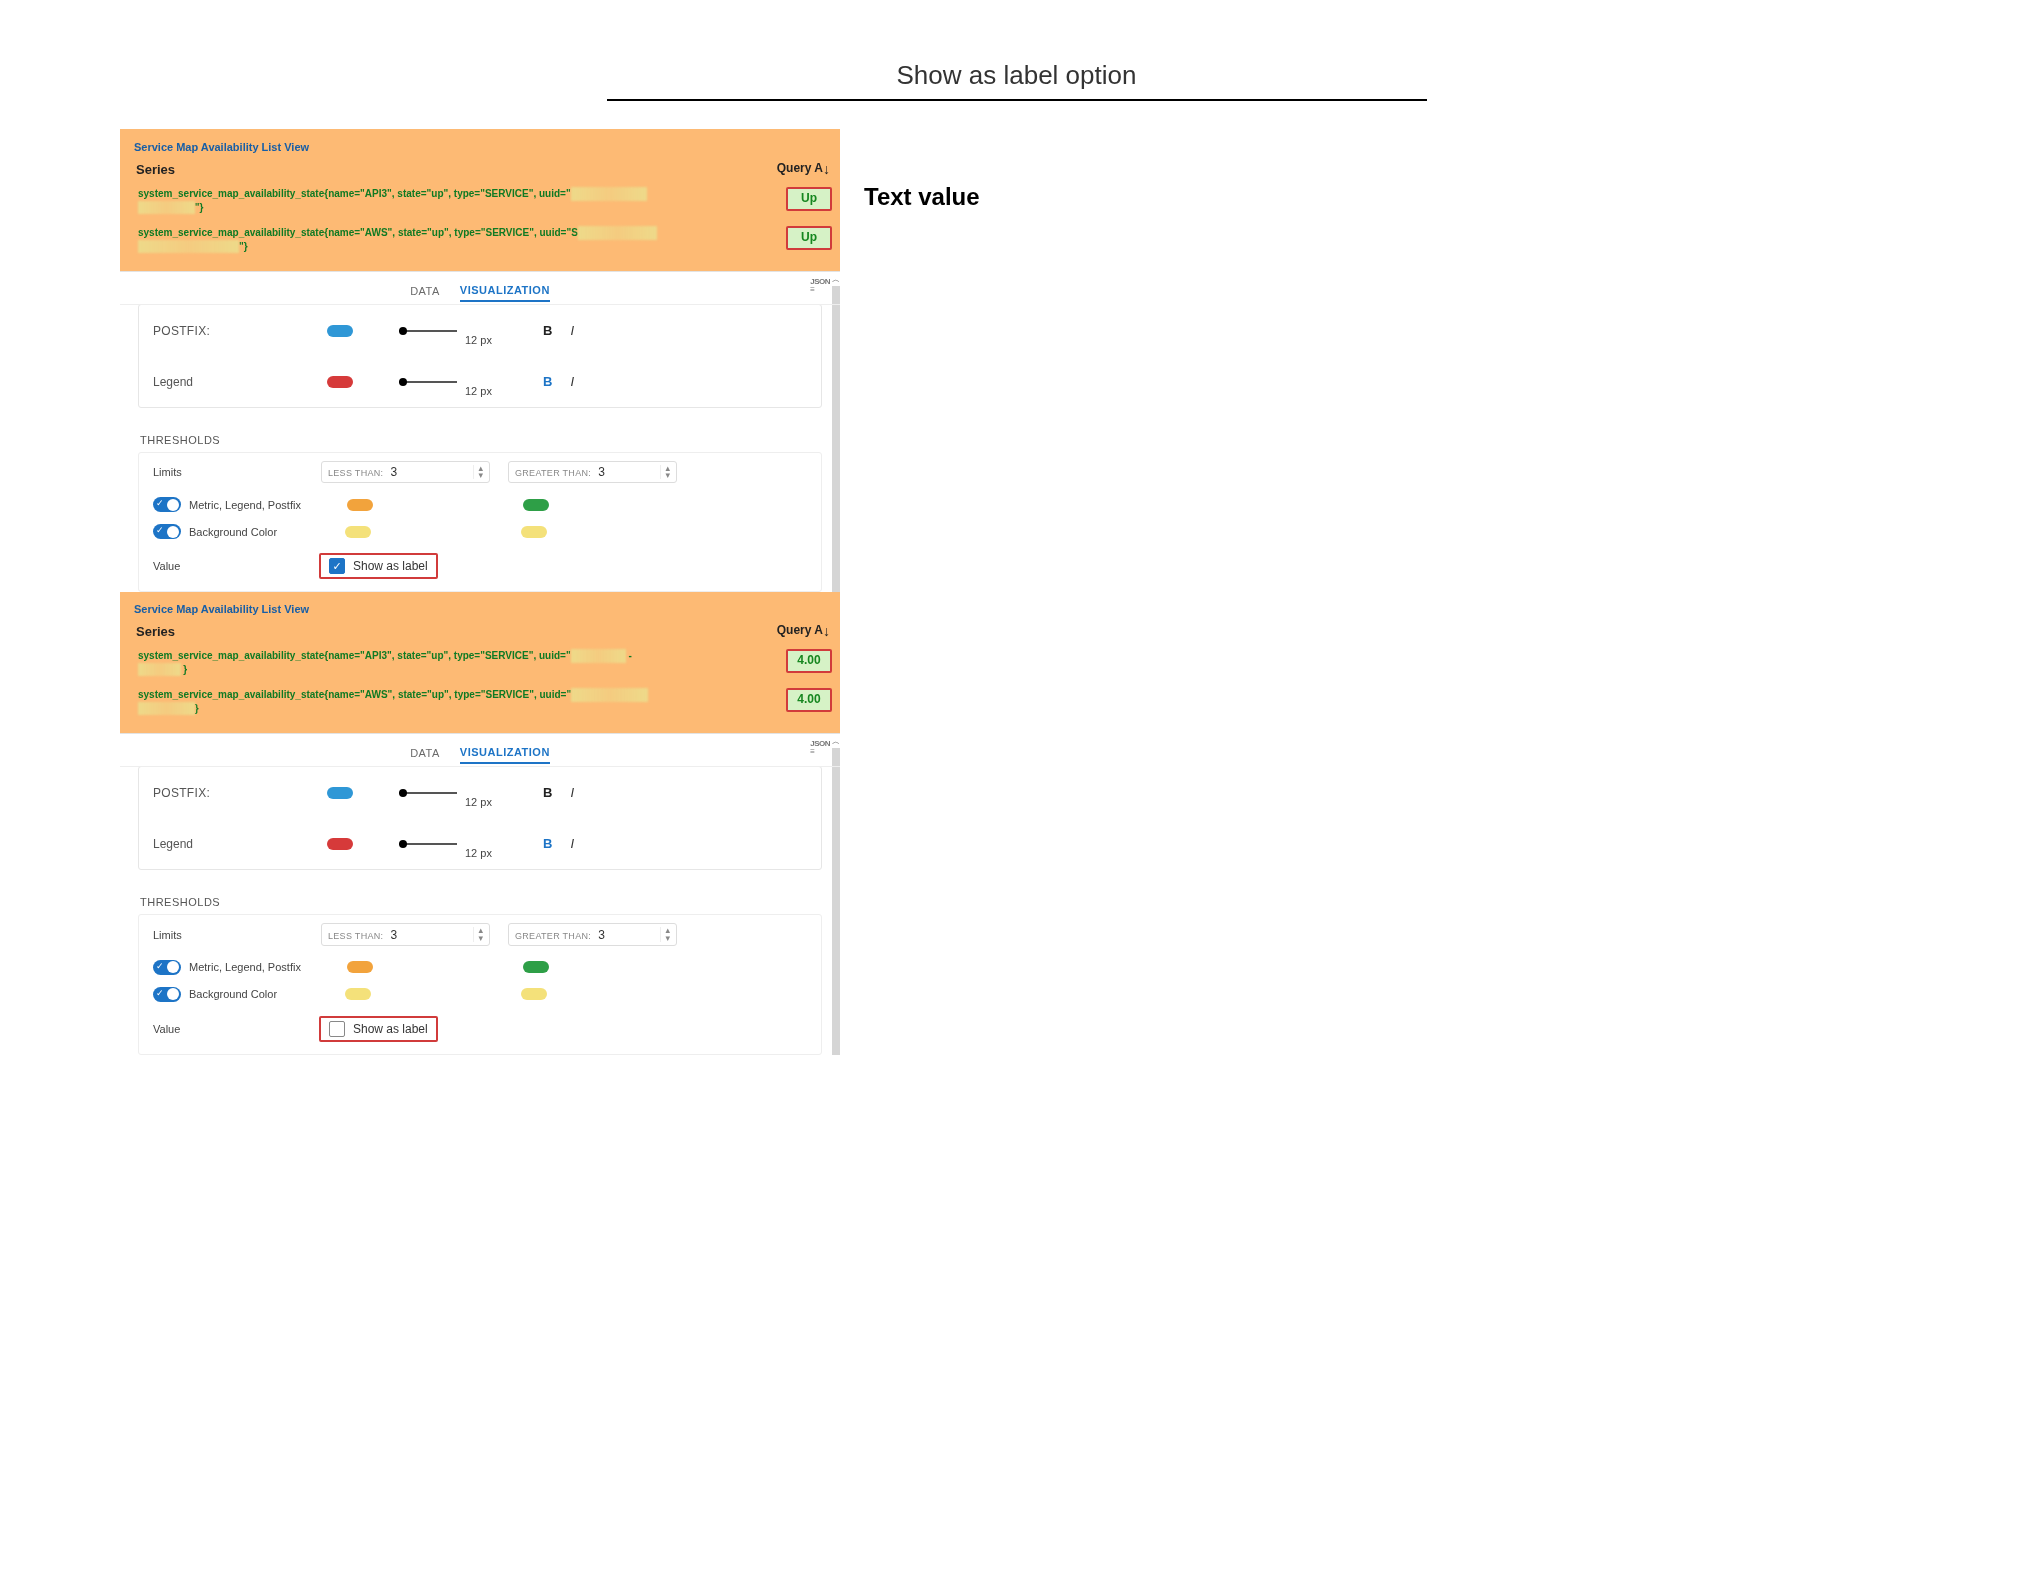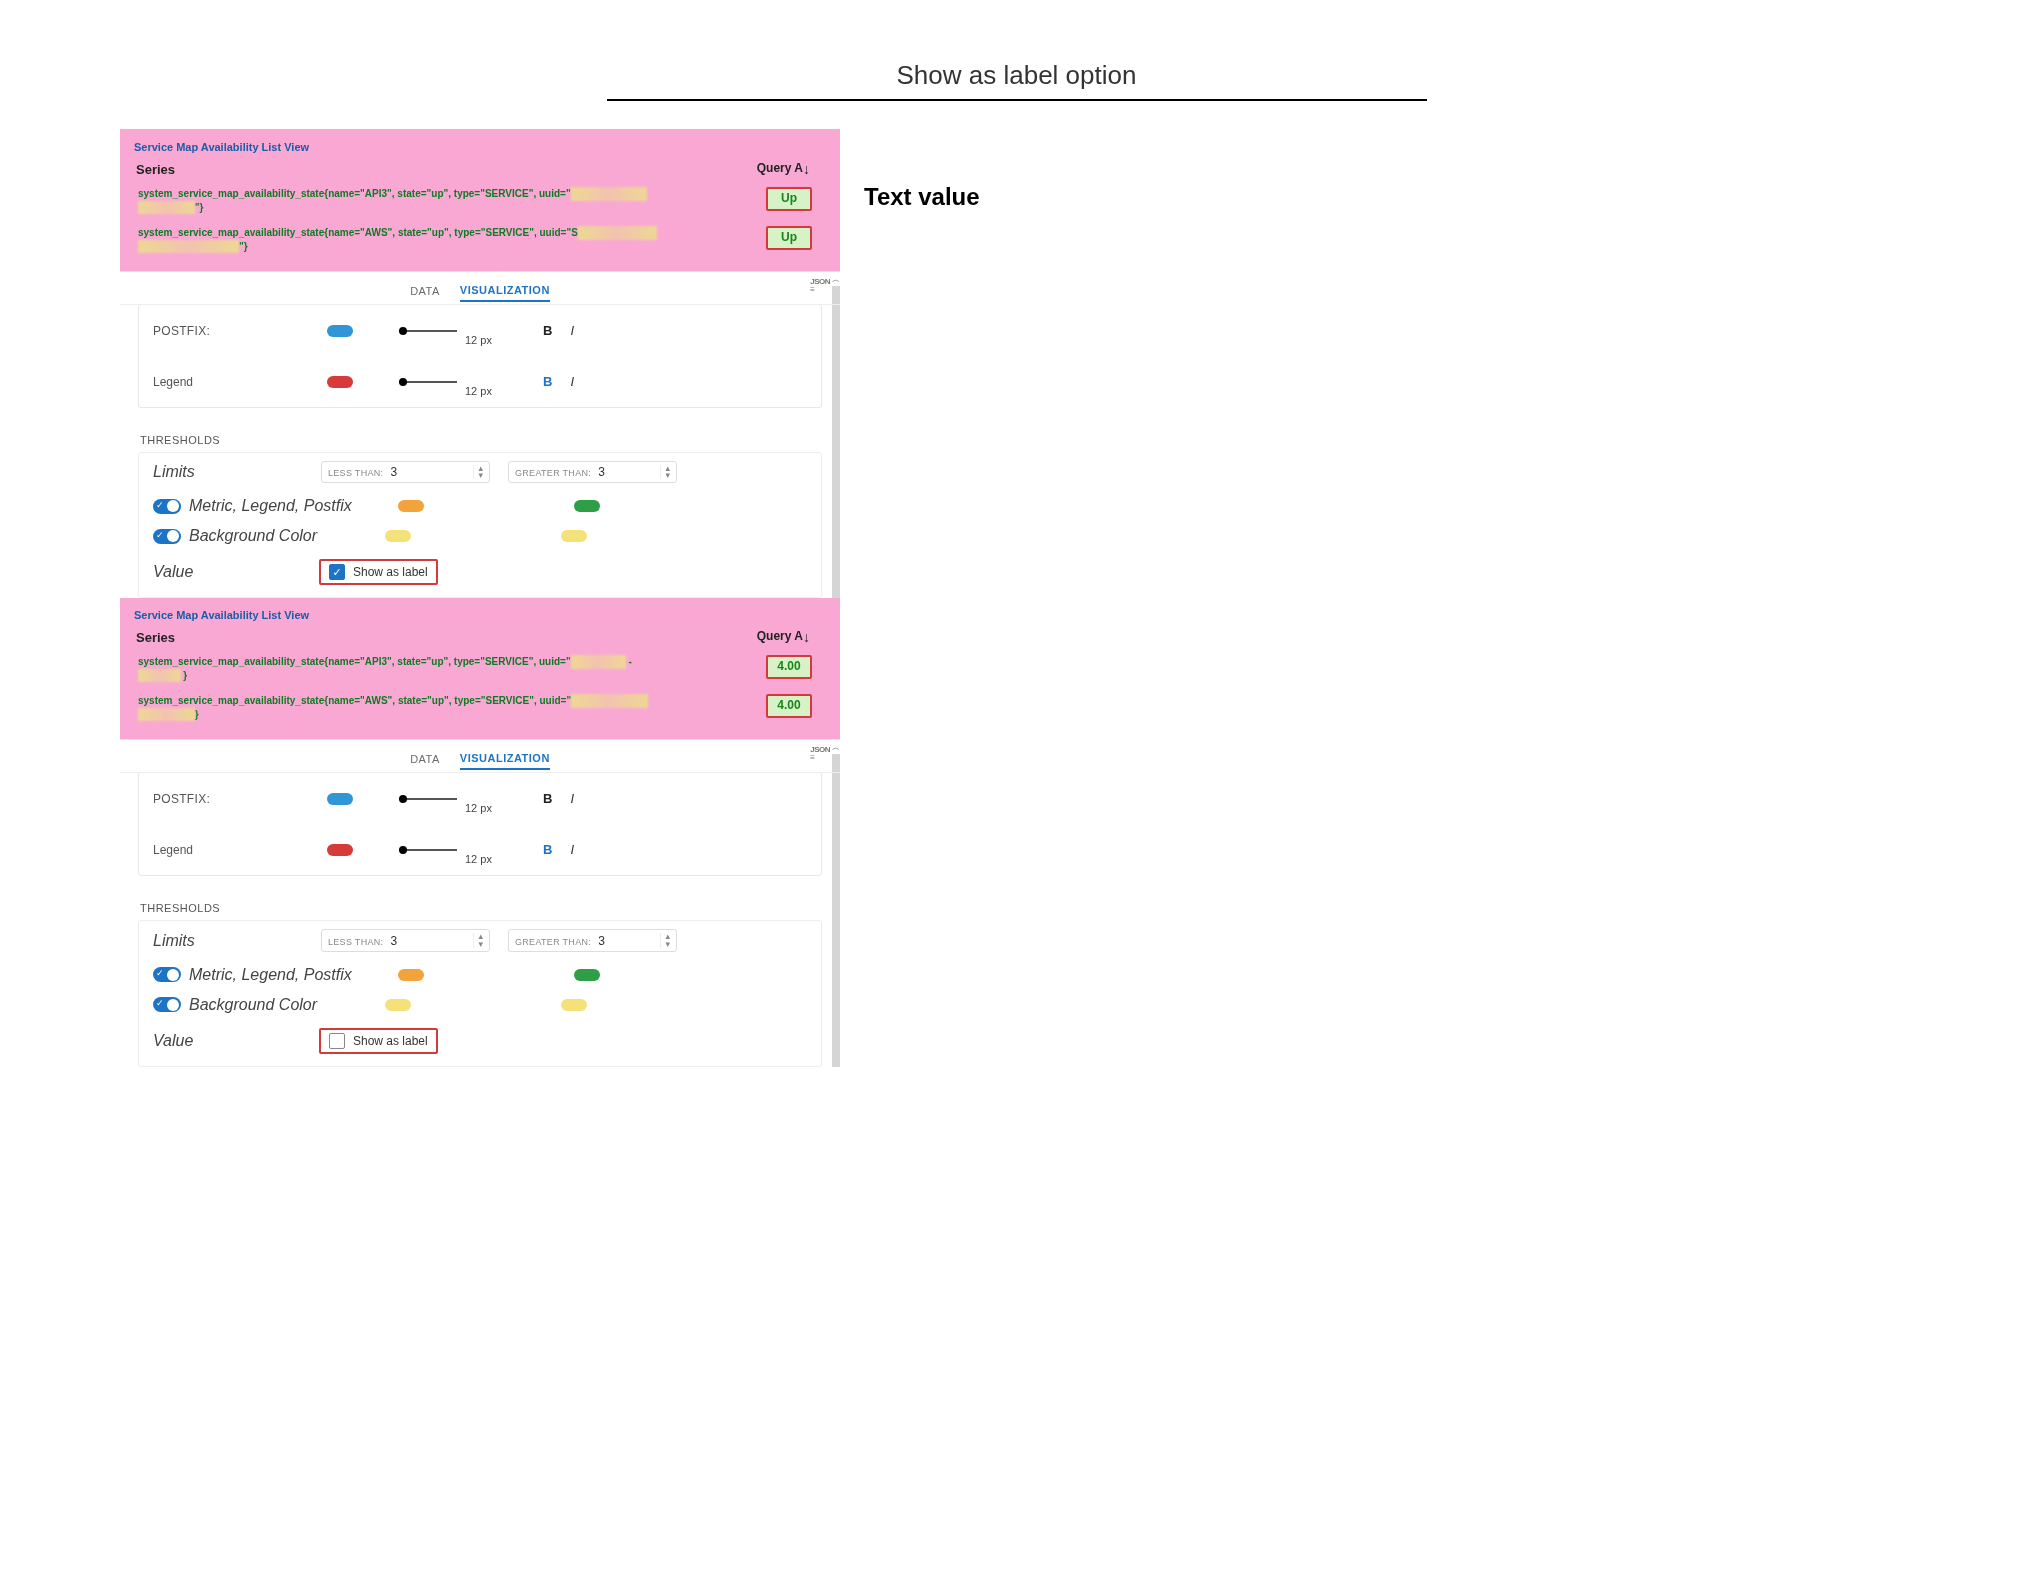--- a/index.html
+++ b/index.html
@@ -30,22 +30,22 @@
     align-items: flex-start;
   }
   .left-col { width: 720px; }
   .right-label {
     font-size: 24px;
     font-weight: 700;
     padding-top: 54px;
     color: #000;
   }
   .panel-top {
-    background: #f9a8d4;
-    padding: 8px 28px 10px 14px;
+    background: #fdba74;
+    padding: 8px 8px 10px 14px;
   }
   .widget-title {
     color: #175ea6;
     font-weight: 700;
     font-size: 11px;
     padding: 4px 0 6px 0;
   }
   .series-header {
     display: flex;
     justify-content: space-between;
@@ -184,21 +184,21 @@
     border-radius: 3px;
     background: #fff;
     position: relative;
   }
   .th-row {
     display: flex;
     align-items: center;
     padding: 8px 14px;
     gap: 18px;
   }
-  .th-label { width: 150px; font-size: 16px; color: #444; font-style: italic; }
+  .th-label { width: 150px; font-size: 11px; color: #444; }
   .num-input {
     display: flex;
     align-items: center;
     border: 1px solid #ddd;
     border-radius: 3px;
     padding: 3px 6px;
     width: 155px;
     justify-content: space-between;
     font-size: 11px;
     color: #666;

